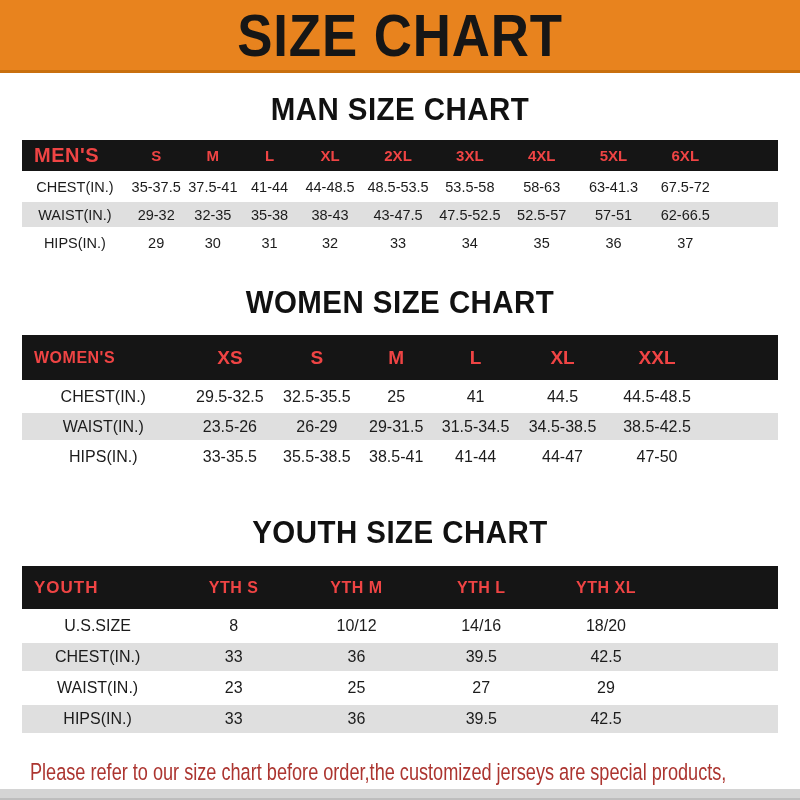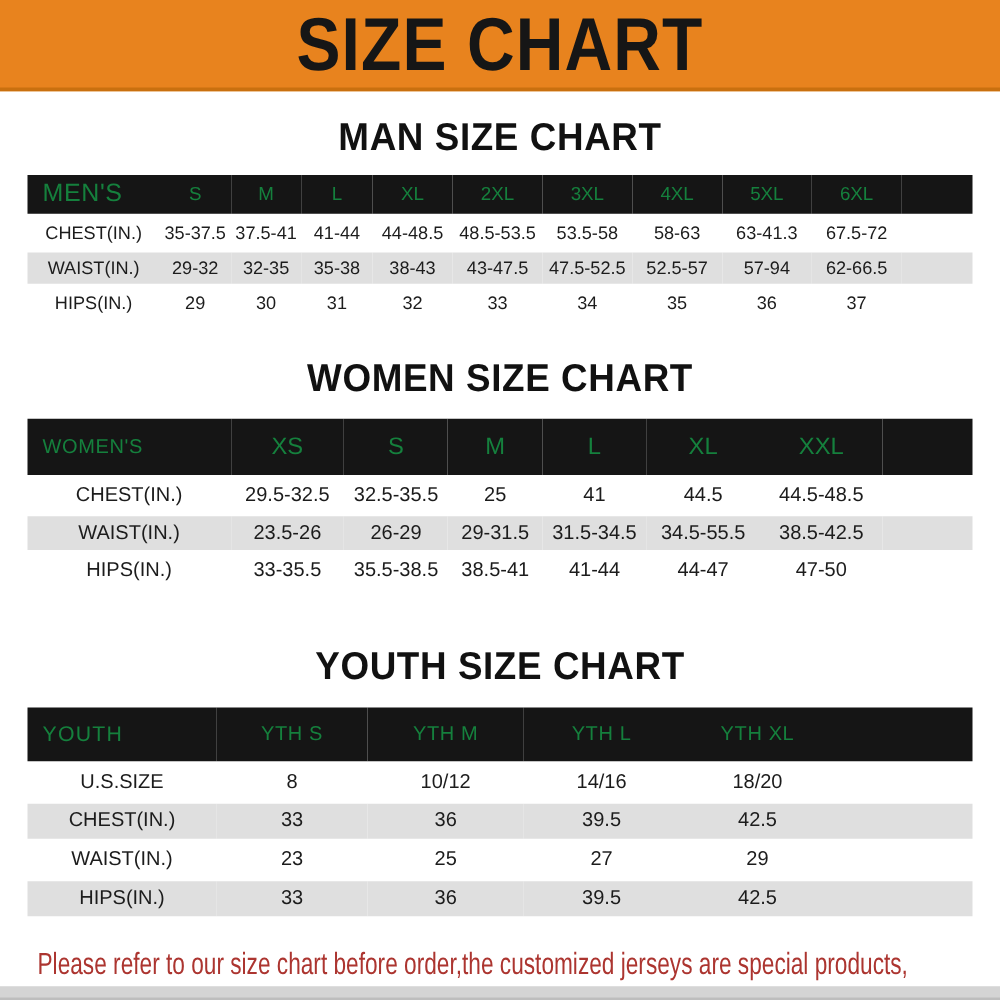--- a/index.html
+++ b/index.html
@@ -54,21 +54,21 @@
     border-spacing: 0 3px;
     table-layout: fixed;
   }
   table.size-table th, table.size-table td {
     text-align: center;
     vertical-align: middle;
     padding: 0;
     overflow: hidden;
     white-space: nowrap;
   }
-  .hdr-cell { background: #151515; color: #15803d; font-weight: normal; }
+  .hdr-cell { background: #151515; color: #ef4444; font-weight: bold; }
   .hdr-first { text-align: left !important; padding-left: 12px !important; }
   tr.data-row td { color: #1c1c1c; }
   tr.data-row:nth-child(odd) td { background: #DFDFDF; }
   tr.data-row:nth-child(even) td { background: #ffffff; }
 
   
   .men-table .hdr-cell { height: 31px; font-size: 15px; }
   .men-table .hdr-first { font-size: 20px; letter-spacing: 0.5px; }
   .men-table tr.data-row td { height: 25px; font-size: 14.5px; }
 
@@ -160,21 +160,21 @@
     </tr>
     <tr class="data-row">
       <td>WAIST(IN.)</td>
       <td>29-32</td>
       <td>32-35</td>
       <td>35-38</td>
       <td>38-43</td>
       <td>43-47.5</td>
       <td>47.5-52.5</td>
       <td>52.5-57</td>
-      <td>57-94</td>
+      <td>57-51</td>
       <td>62-66.5</td>
       <td></td>
     </tr>
     <tr class="data-row">
       <td>HIPS(IN.)</td>
       <td>29</td>
       <td>30</td>
       <td>31</td>
       <td>32</td>
       <td>33</td>
@@ -220,21 +220,21 @@
       <td>44.5</td>
       <td>44.5-48.5</td>
       <td></td>
     </tr>
     <tr class="data-row">
       <td>WAIST(IN.)</td>
       <td>23.5-26</td>
       <td>26-29</td>
       <td>29-31.5</td>
       <td>31.5-34.5</td>
-      <td>34.5-55.5</td>
+      <td>34.5-38.5</td>
       <td>38.5-42.5</td>
       <td></td>
     </tr>
     <tr class="data-row">
       <td>HIPS(IN.)</td>
       <td>33-35.5</td>
       <td>35.5-38.5</td>
       <td>38.5-41</td>
       <td>41-44</td>
       <td>44-47</td>

